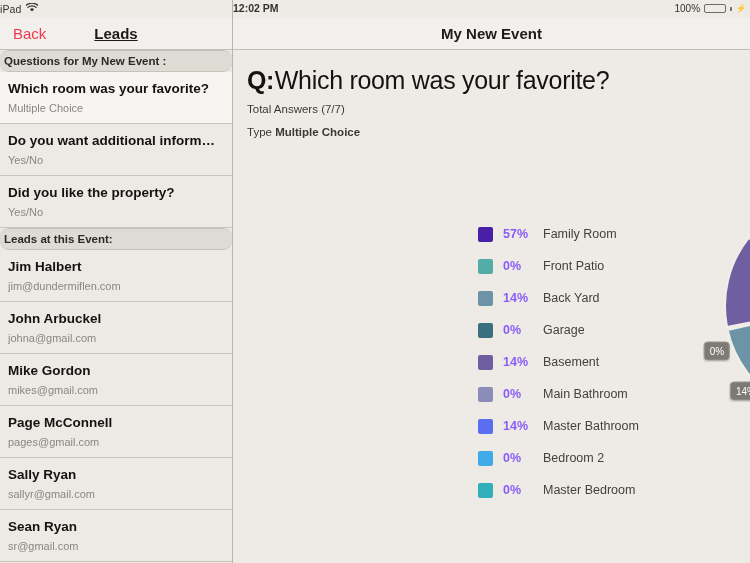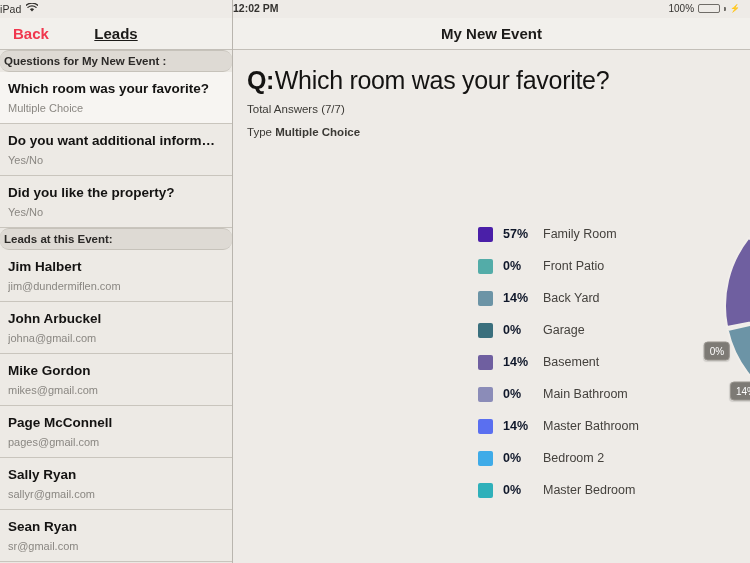--- a/index.html
+++ b/index.html
@@ -32,21 +32,21 @@
   .sb-statusbar .wifi { margin-left: 5px; display:inline-block; }
   .sb-navbar {
     height: 32px;
     display: flex; align-items: center;
     background: #f2f0ec;
     border-bottom: 1px solid #c3bfb8;
     position: relative;
   }
   .back-btn {
     position: absolute; left: 13px;
-    color: #f0374e; font-size: 15px; font-weight: 700;
+    color: #f0374e; font-size: 15px; font-weight: 400;
     cursor: pointer;
   }
   .sb-title {
     width: 100%; text-align: center;
     font-size: 15px; font-weight: bold; color: #1c1b19; text-decoration: underline;
   }
   .section-header {
     height: 22px;
     background: #dedad4;
     border-top: 1px solid #c6c2ba;
@@ -89,21 +89,21 @@
   }
   .dt-statusbar {
     height: 18px; position: relative;
     background: #eeebe7;
   }
   .clock {
     position: absolute; left: 0; right: 0; top: 2px;
     text-align: left; font-size: 10.5px; font-weight: bold; color: #34322f;
   }
   .battery-wrap {
-    position: absolute; right: 10px; top: 3px;
+    position: absolute; right: 4px; top: 3px;
     display: flex; align-items: center; gap: 4px;
     font-size: 10px; color: #34322f;
   }
   .batt-body {
     width: 22px; height: 9px;
     border: 1px solid #6f6c67; border-radius: 2px;
     padding: 1px; position: relative; background: #eeebe7;
   }
   .batt-fill { width: 100%; height: 100%; background: #3ad948; border-radius: 1px; }
   .batt-cap {
@@ -135,21 +135,21 @@
     display: flex; align-items: center;
     height: 32px;
     cursor: pointer;
   }
   .swatch {
     width: 15px; height: 15px; border-radius: 2px;
     flex: 0 0 auto;
   }
   .lg-pct {
     width: 40px; margin-left: 10px;
-    font-size: 12.5px; font-weight: bold; color: #0f172a;
+    font-size: 12.5px; font-weight: bold; color: #8b5cf6;
   }
   .lg-label {
     font-size: 12.5px; color: #44413d; white-space: nowrap;
   }
 
   
   .donut-wrap {
     position: absolute; left: 455px; top: 158px;
     width: 295px; height: 300px;
   }

